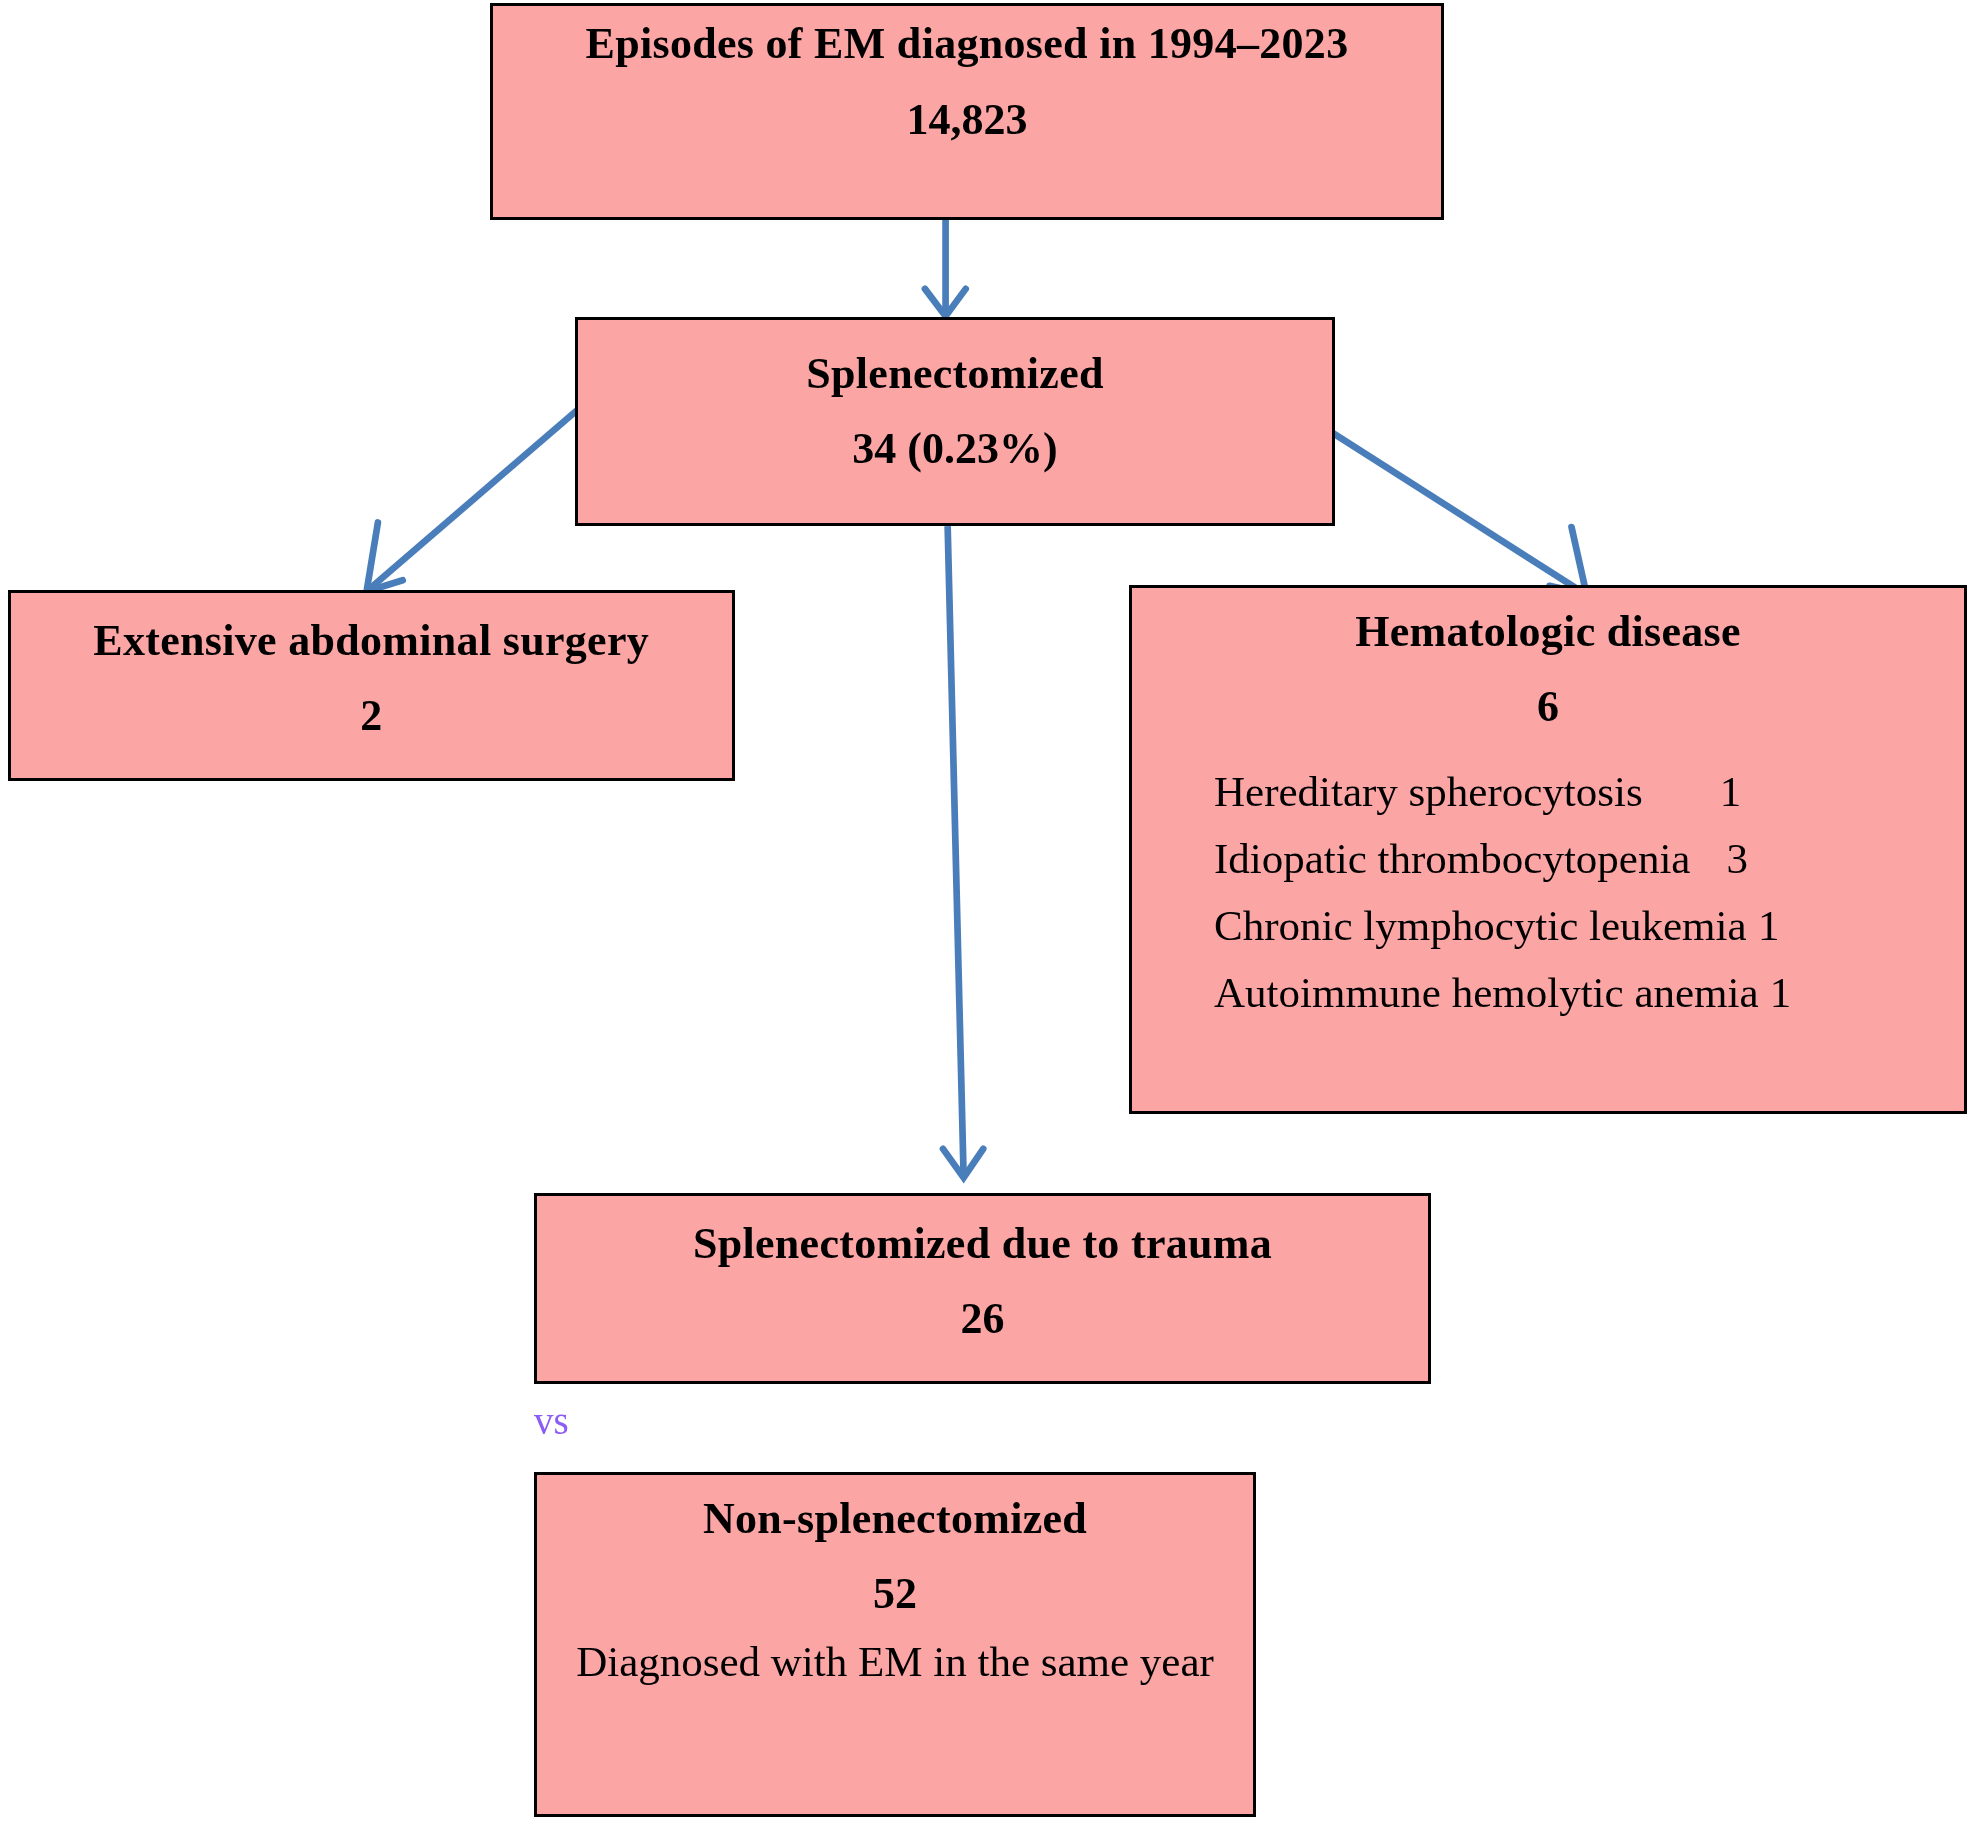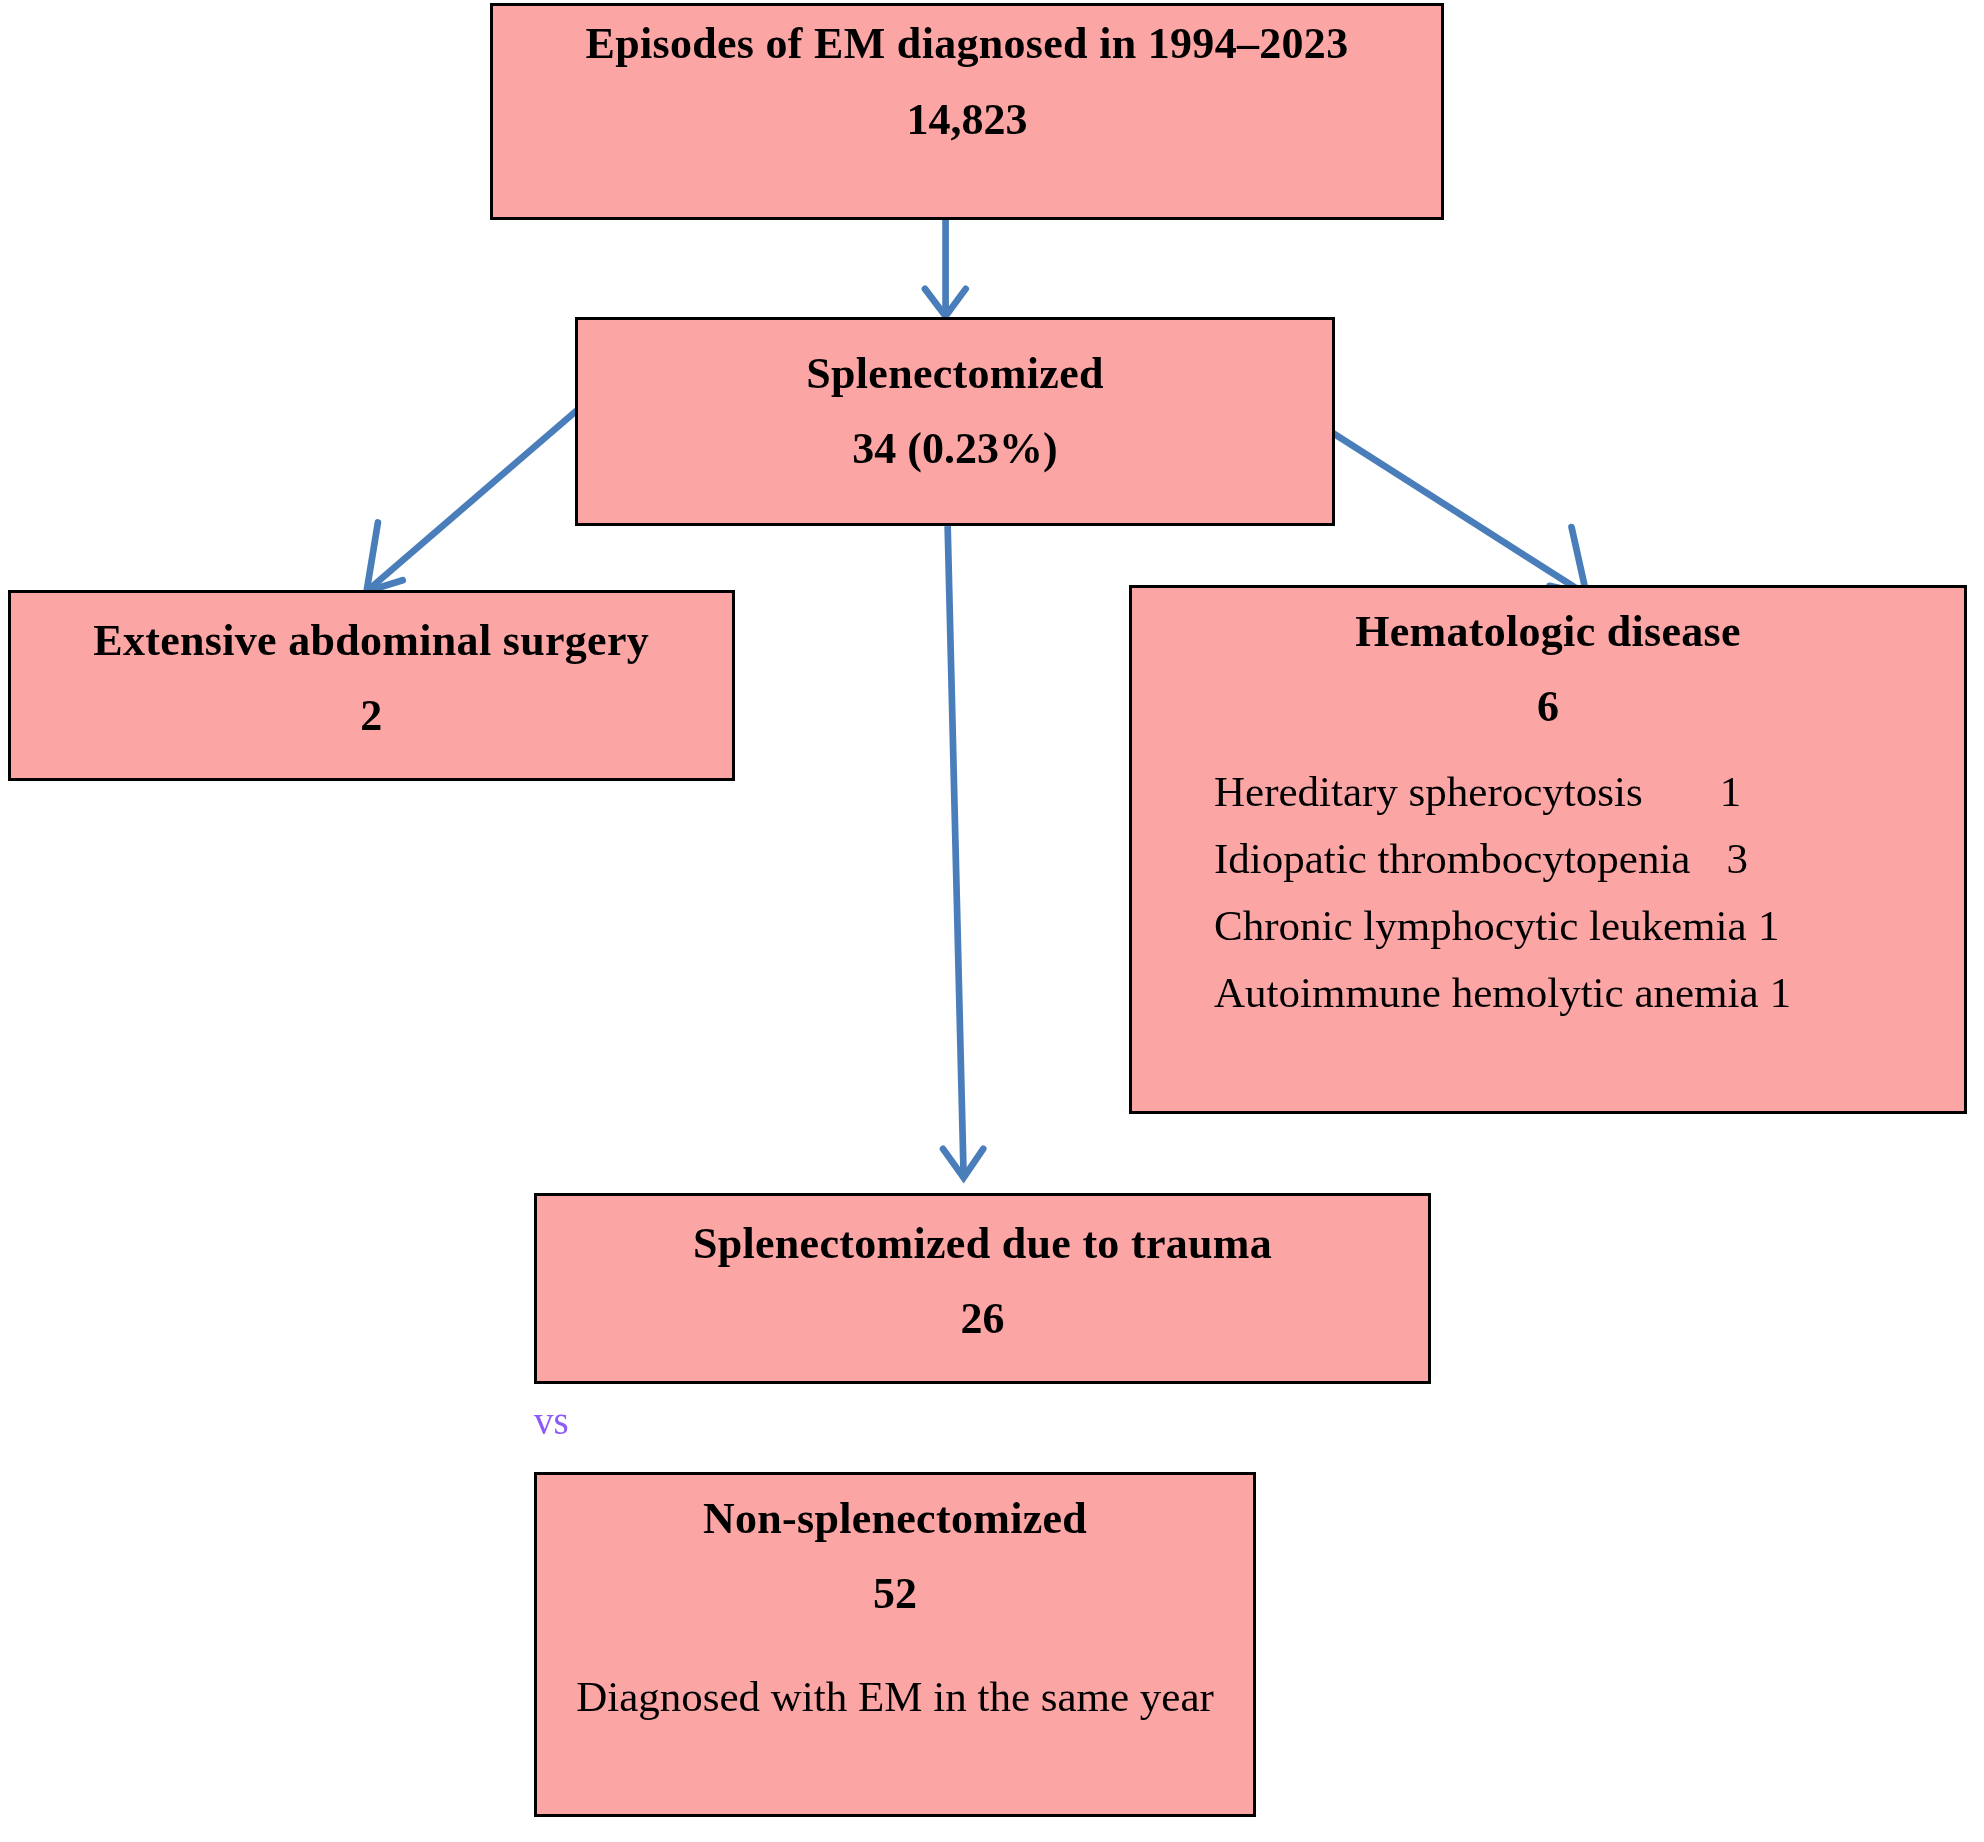--- a/index.html
+++ b/index.html
@@ -47,21 +47,20 @@
     font-weight: bold;
     font-size: 44px;
     line-height: 1.0;
     color: #000000;
   }
   .sub {
     font-weight: normal;
     font-size: 43px;
     line-height: 1.0;
     color: #000000;
-    margin-top: 35px;
   }
 
   
   #node-episodes      { left: 490px;  top: 2.6px;    width: 954px; height: 217px; }
   #node-splenectomized{ left: 575px; top: 317px;  width: 760px; height: 209px; }
   #node-abdominal     { left: 7.7px;   top: 590px; width: 727px; height: 191px; }
   #node-hematologic   { left: 1129px; top: 585px; width: 838px; height: 529px; }
   #node-trauma        { left: 534px; top: 1181px; width: 897px; height: 191px; margin-top: 12px; }
   #node-nonspl        { left: 534px; top: 1472px; width: 722px; height: 345px; }
 

